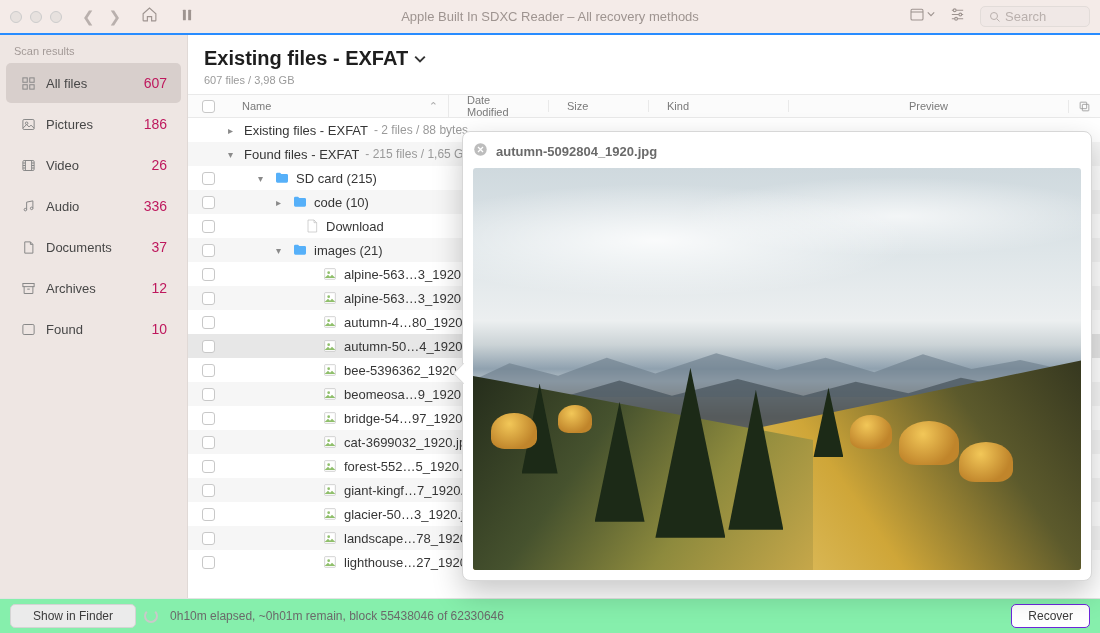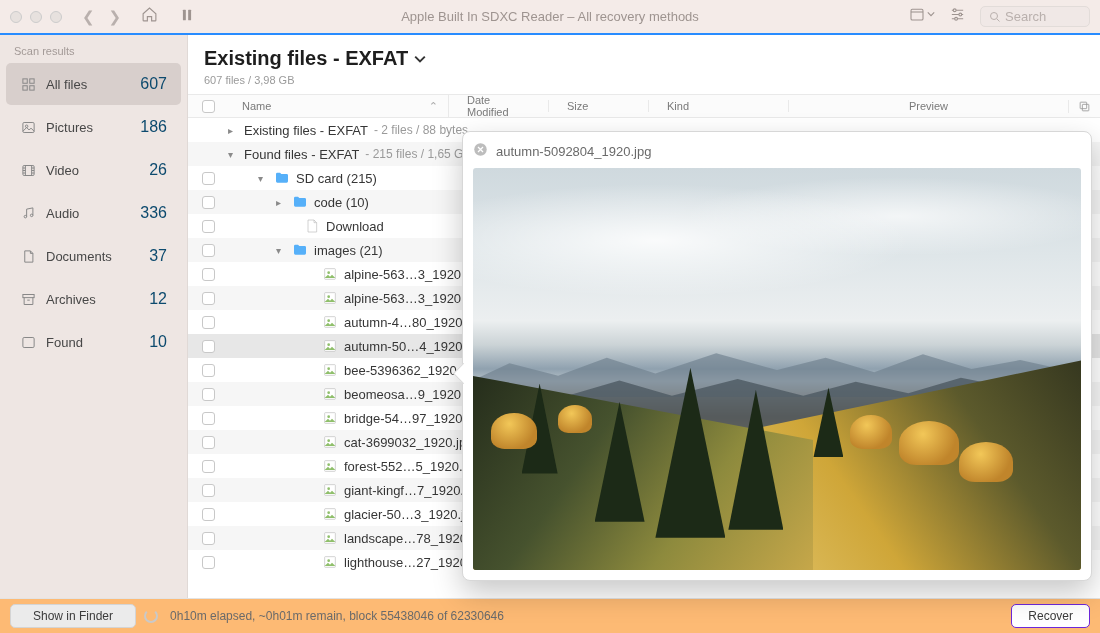--- a/index.html
+++ b/index.html
@@ -18,21 +18,21 @@
   .search-box svg{margin-right:4px}
 
   .main { display: flex; height: calc(633px - 35px - 35px); }
 
   
   .sidebar { width: 188px; background: #eee6e3; border-right: 1px solid #e0d9d6; padding-top: 6px; display:flex;flex-direction:column }
   .sb-header { font-size: 11px; color: #a39a97; padding: 4px 14px 6px; }
   .sb-item { display:flex;align-items:center;padding:12px 14px;color:#474747;font-size:13px;gap:10px;border-radius:5px;margin:0 6px 1px}
   .sb-item.active{background:#d8cfcc}
   .sb-item .ic{width:16px;color:#888;display:flex;justify-content:center}
-  .sb-item .count{margin-left:auto;color:#0c4a6e;font-size:16px}
+  .sb-item .count{margin-left:auto;color:#be185d;font-size:14px}
 
   
   .content { flex:1; display:flex; flex-direction:column; overflow:hidden;}
   .page-head { padding: 12px 16px 8px; }
   .page-head h1{font-size:20px;font-weight:700;color:#1e1e1e;display:flex;align-items:center;gap:6px}
   .page-head .sub{color:#9a9a9a;font-size:11px;margin-top:4px}
 
   .cols { display:flex;align-items:center;border-top:1px solid #e9e9e9;border-bottom:1px solid #e9e9e9;height:24px;font-size:11px;color:#7a7a7a;background:#fbfbfb;position:relative}
   .cols .cb{width:40px;display:flex;justify-content:center}
   .cols .name{flex:0 0 220px;padding-left:14px;display:flex;align-items:center}
@@ -53,36 +53,36 @@
   .folder{fill:#56b0f9}
   .row .lab{white-space:nowrap;overflow:hidden;text-overflow:ellipsis}
   .row .meta{color:#9a9a9a;font-size:12px}
   .summary-row .lab{font-weight:400}
   .summary-row .meta{margin-left:0}
   .ck{width:13px;height:13px;border:1px solid #c8c8c8;border-radius:3px;background:#fff}
 
   
   .popover{position:absolute;left:462px;top:131px;width:630px;height:450px;background:#fff;border:1px solid #d7d7d7;border-radius:8px;box-shadow:0 12px 30px rgba(0,0,0,.22);display:flex;flex-direction:column;padding:10px}
   .popover::before{content:"";position:absolute;left:-7px;top:234px;width:14px;height:14px;background:#fff;border-left:1px solid #d7d7d7;border-bottom:1px solid #d7d7d7;transform:rotate(45deg)}
-  .pop-head{display:flex;align-items:center;gap:8px;color:#6a6a6a;font-size:13px;font-weight:400;margin-bottom:8px}
+  .pop-head{display:flex;align-items:center;gap:8px;color:#6a6a6a;font-size:13px;font-weight:700;margin-bottom:8px}
   .preview-img{flex:1;border-radius:3px;overflow:hidden;position:relative}
   .sky{position:absolute;inset:0;background:
     linear-gradient(180deg,#cfd9de 0%,#dfe6e9 22%,#eceff0 38%,#cbd3d6 44%,#8fa1af 50%,#b8c2c8 53%,#7a5d3c 62%,#d8b354 72%,#a67f2b 92%)}
   .sky::after{content:"";position:absolute;inset:0;background:
     radial-gradient(ellipse 60% 20% at 30% 18%,rgba(255,255,255,.85),transparent 70%),
     radial-gradient(ellipse 50% 14% at 70% 12%,rgba(255,255,255,.7),transparent 70%)}
   .mtnback{position:absolute;left:0;right:0;top:43%;height:14%;background:#6f7f8d;clip-path:polygon(0 70%,6% 40%,14% 62%,22% 30%,30% 58%,40% 22%,50% 52%,58% 30%,66% 56%,74% 24%,82% 50%,90% 34%,100% 58%,100% 100%,0 100%);opacity:.65}
   .mtnmid{position:absolute;left:-4%;right:-4%;top:49%;height:16%;background:#4e5a63;clip-path:polygon(0 60%,8% 34%,16% 54%,26% 24%,34% 48%,44% 22%,54% 48%,62% 26%,70% 44%,78% 20%,88% 40%,100% 28%,100% 100%,0 100%);opacity:.82}
   .hillL{position:absolute;left:-6%;top:50%;width:62%;height:52%;background:linear-gradient(125deg,#1d2417 0%,#46522e 40%,#8d8a3d 68%,#c8a84a 100%);clip-path:polygon(0 0,100% 34%,100% 100%,0 100%)}
   .hillR{position:absolute;right:-6%;top:46%;width:70%;height:58%;background:linear-gradient(235deg,#2b2e1c 0%,#5c5a2c 32%,#cfa638 62%,#e6cd7a 100%);clip-path:polygon(0 38%,100% 0,100% 100%,0 100%)}
   .pine{position:absolute;bottom:18%;background:#1c2a17;clip-path:polygon(50% 0,100% 100%,0 100%)}
   .autumn{position:absolute;border-radius:50% 50% 30% 30%;background:radial-gradient(circle at 40% 30%,#f2c758,#c0852b 70%)}
 
   
-  .footer{height:35px;background:#fdba74;border-top:1px solid #e3e3e3;display:flex;align-items:center;padding:0 10px;font-size:12px;color:#6a6a6a}
+  .footer{height:35px;background:#86efac;border-top:1px solid #e3e3e3;display:flex;align-items:center;padding:0 10px;font-size:12px;color:#6a6a6a}
   .show-finder{background:#ebebeb;border:1px solid #d4d4d4;border-radius:5px;padding:4px 22px;font-size:12px;color:#3b3b3b}
   .spinner{width:14px;height:14px;border:2px solid #c9c9c9;border-top-color:transparent;border-radius:50%;margin:0 12px 0 8px}
   .recover{margin-left:auto;background:#fff;border:1px solid #6d28d9;border-radius:5px;padding:4px 16px;font-size:12px;color:#3b3b3b}
 </style>
 </head>
 <body>
 
 <div class="titlebar">
   <div class="traffic">
     <span></span>

